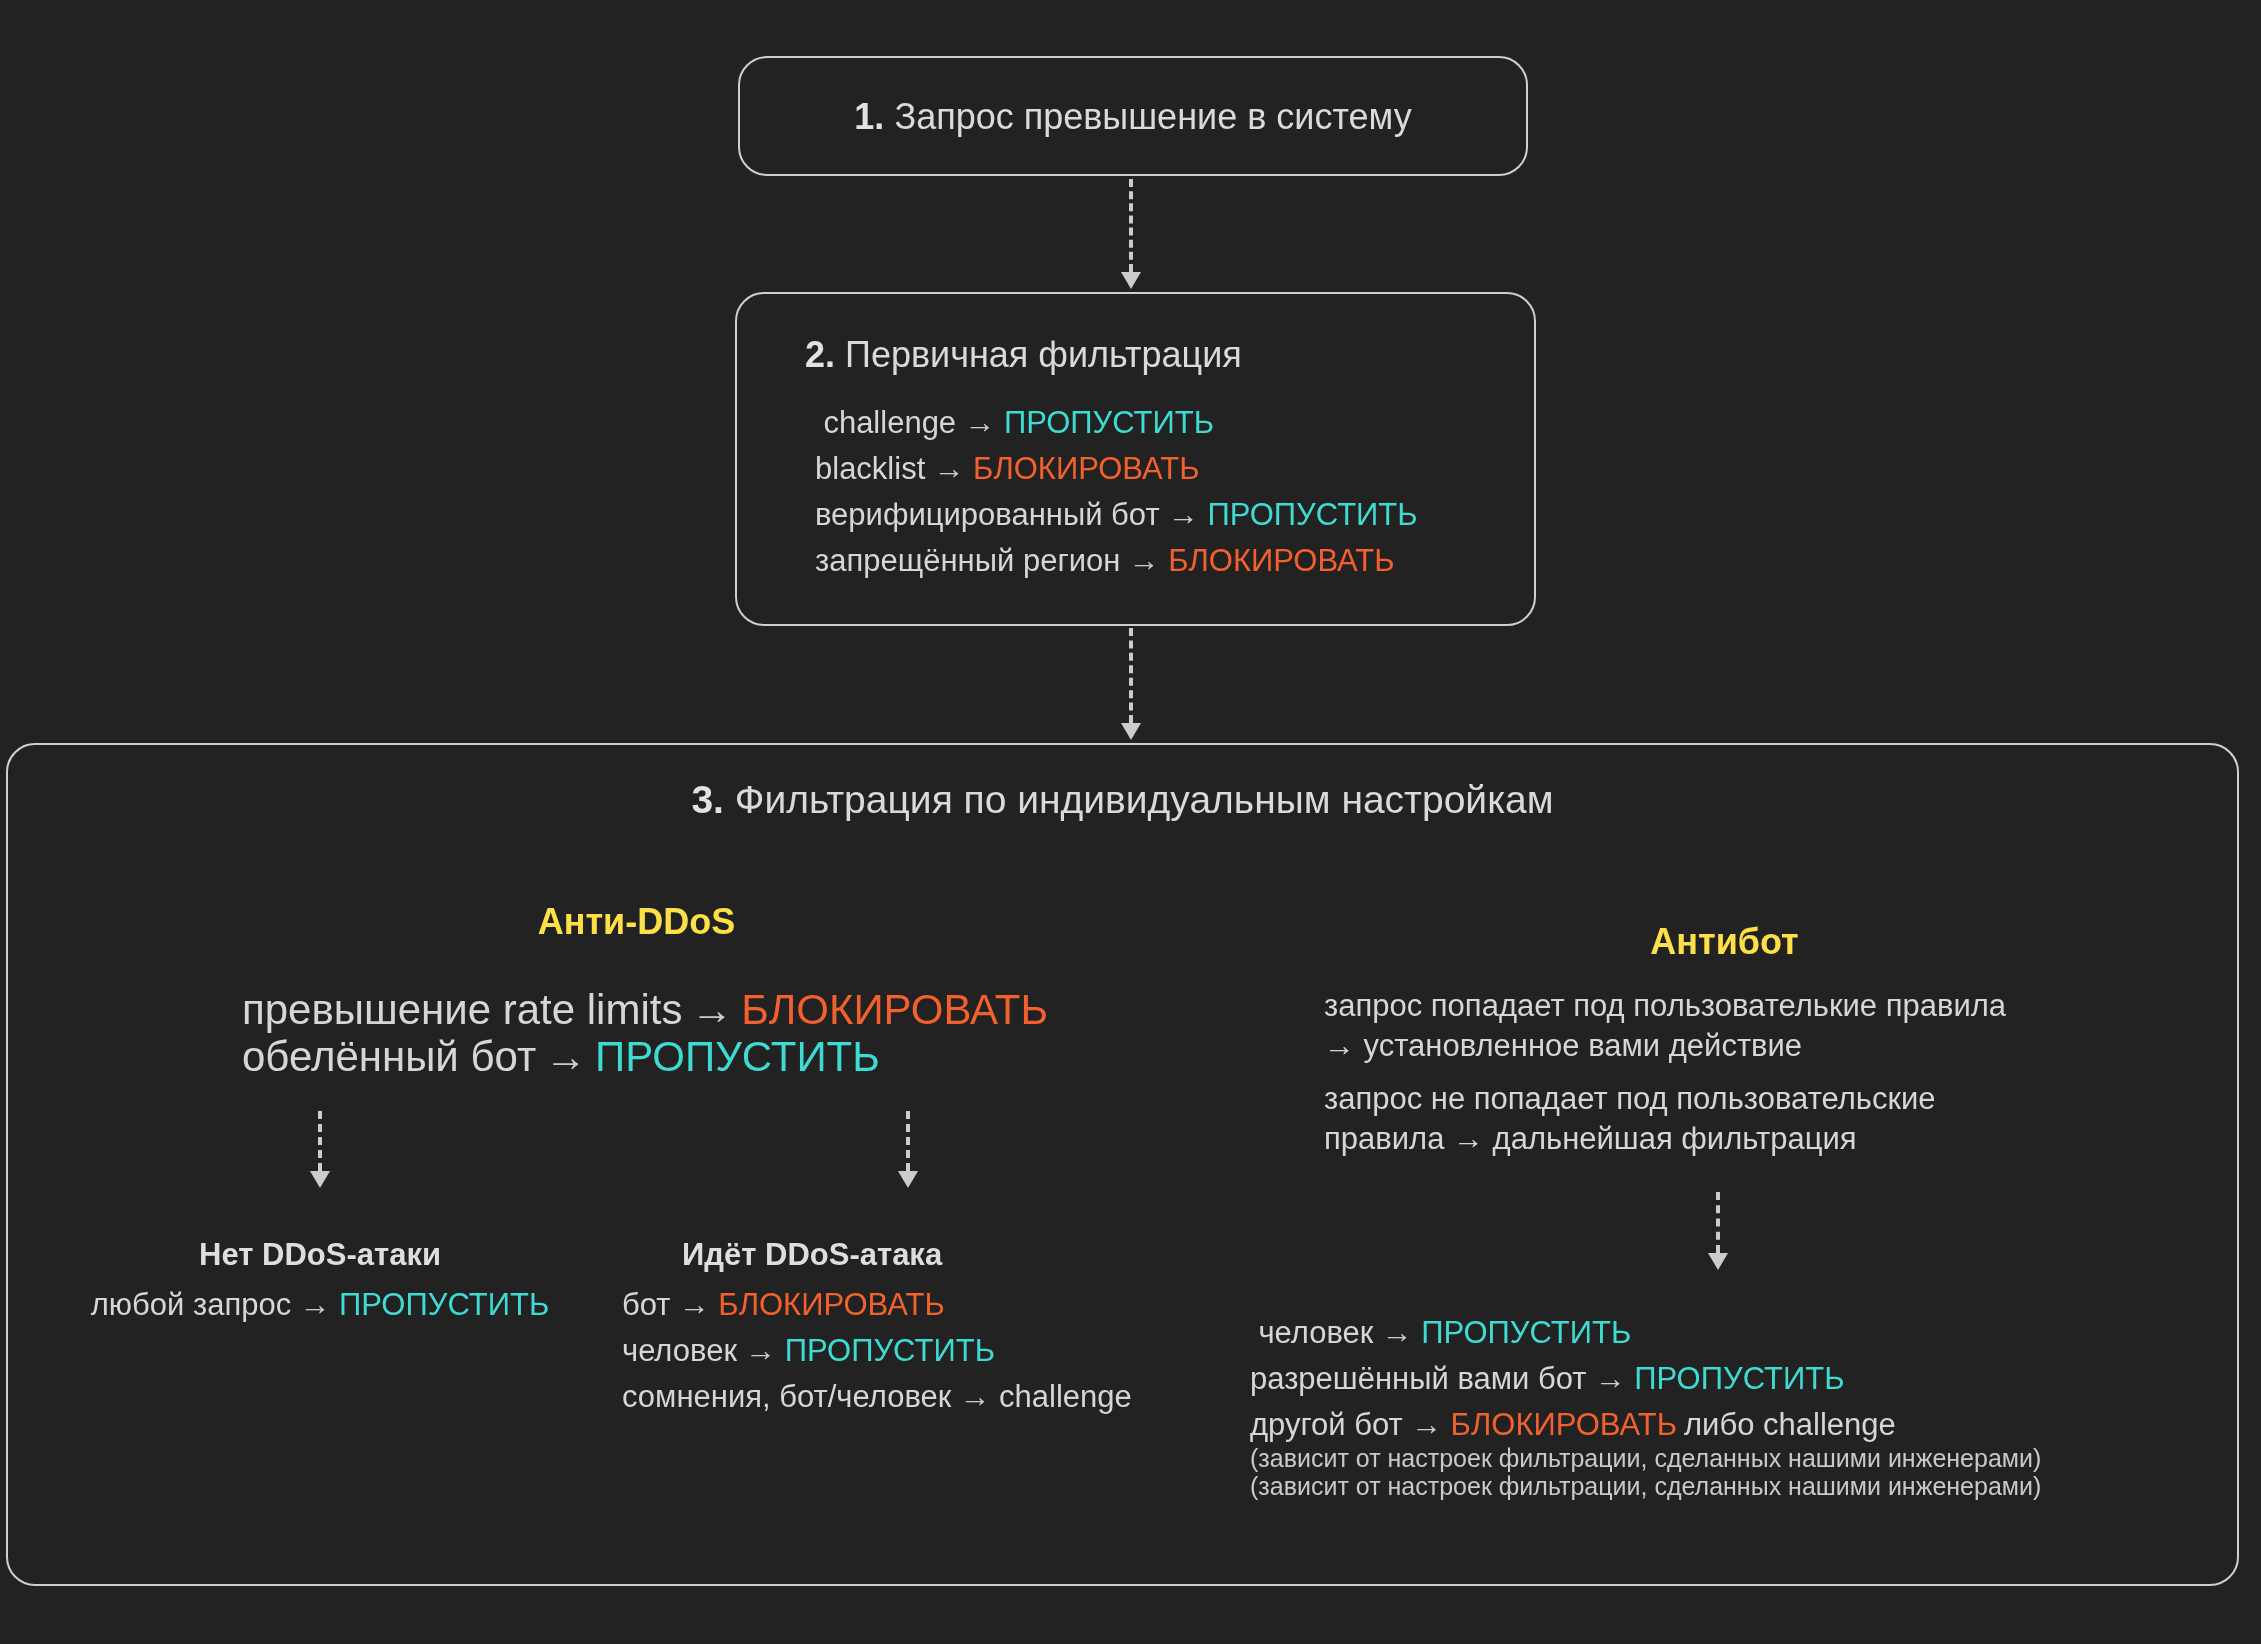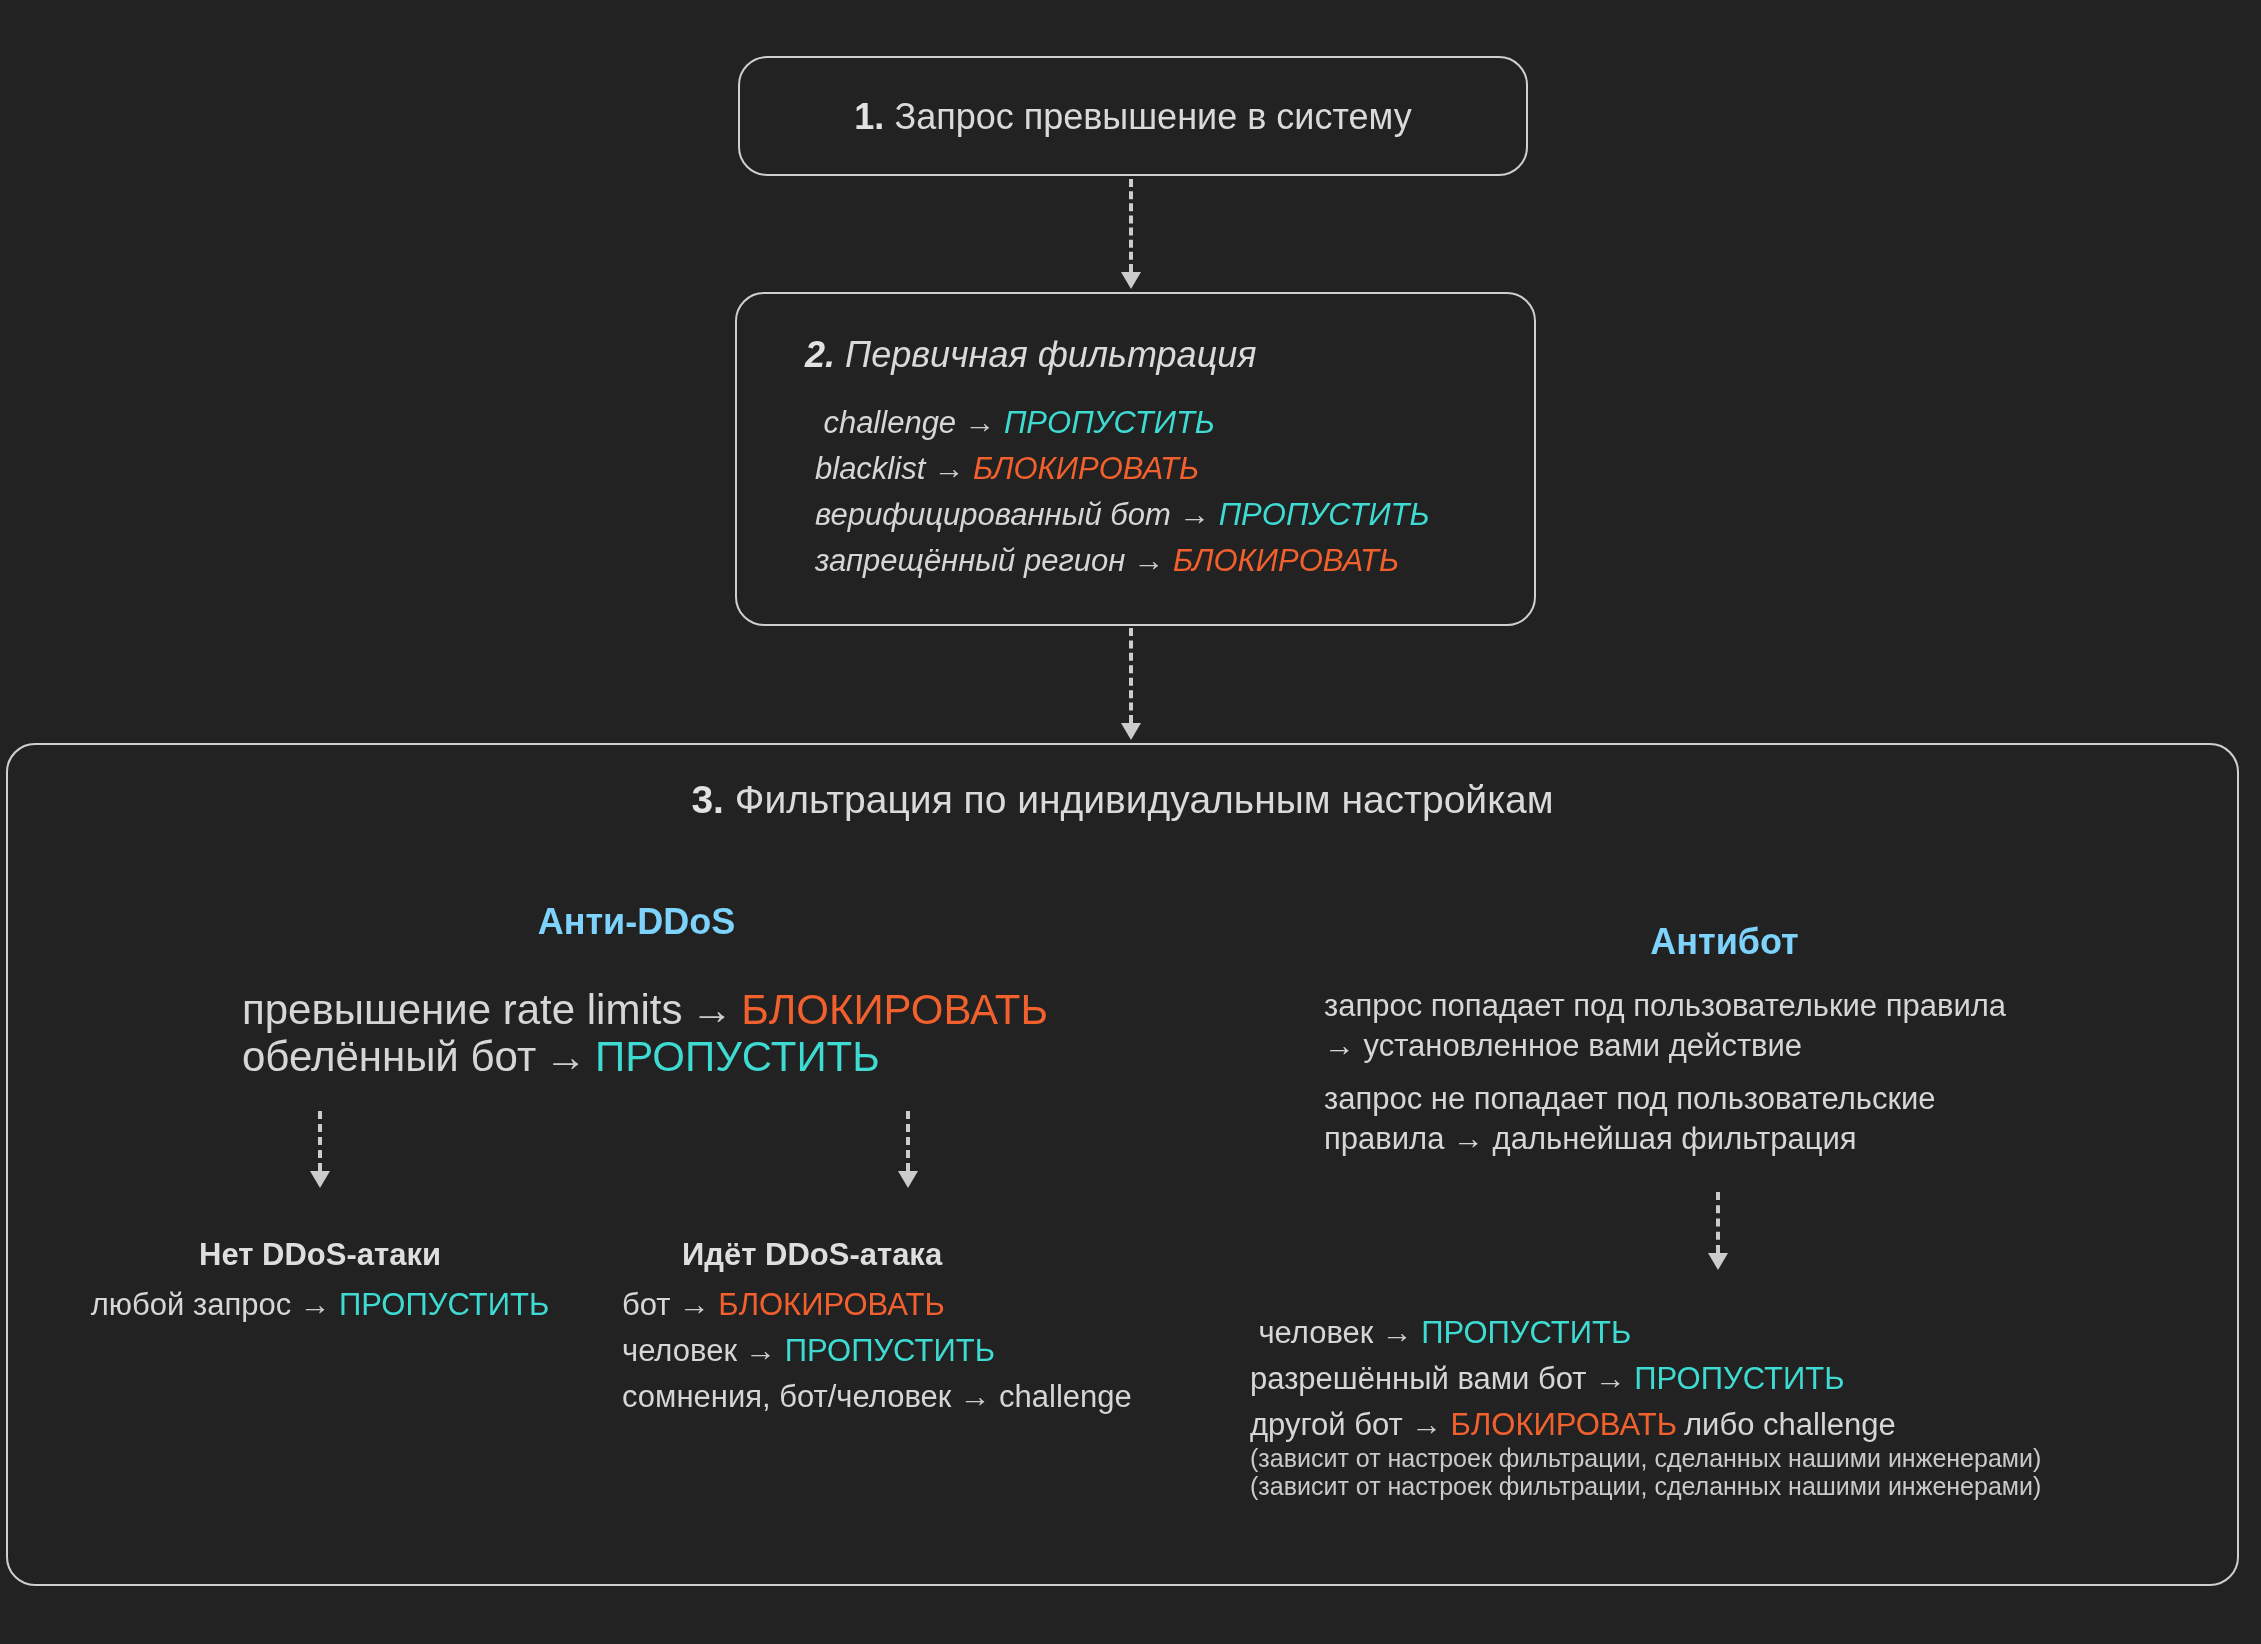--- a/index.html
+++ b/index.html
@@ -22,27 +22,27 @@
   .stage{position:absolute;left:0;top:0;width:2261px;height:1644px;}
   .box{
     position:absolute;
     border:2.8px solid var(--border);
     border-radius:29px;
     background:transparent;
   }
   .box-title{font-size:36px;line-height:43px;color:#dadada;font-weight:400;}
   .box-title b{font-weight:700;color:#e2e2e2;}
   #box1{left:738px;top:56px;width:790px;height:120px;display:flex;align-items:center;justify-content:center;}
-  #box2{left:735px;top:292px;width:801px;height:334px;font-style:italic;}
+  #box2{left:735px;top:292px;width:801px;height:334px;}
   #box2 .box-title{position:absolute;left:68px;top:39px;}
   #box2 .rules{position:absolute;left:78px;top:106px;font-size:31px;line-height:46px;}
   #box3{left:6px;top:743px;width:2233px;height:843px;}
   #box3 .box-title{position:absolute;left:0;top:33px;width:100%;text-align:center;font-size:39px;}
   .col-heading{
-    position:absolute;font-size:36px;font-weight:700;color:#7dd3fc;text-align:center;width:419px;
+    position:absolute;font-size:36px;font-weight:700;color:#fde047;text-align:center;width:419px;
   }
   #antiddos-heading{left:419px;top:156px;}
   #antibot-heading{left:1507px;top:156px;margin-top:20px;}
   .rules{font-size:31px;}
   .rule{white-space:nowrap;}
   .rule .arr{color:var(--arrow);margin:0 8.4px;}
   .rule .act[data-type="allow"]{color:var(--allow);}
   .rule .act[data-type="block"]{color:var(--block);}
   .rule .act[data-type="plain"]{color:var(--text);}
   .rule .suffix{color:var(--text);margin-left:7px;}

